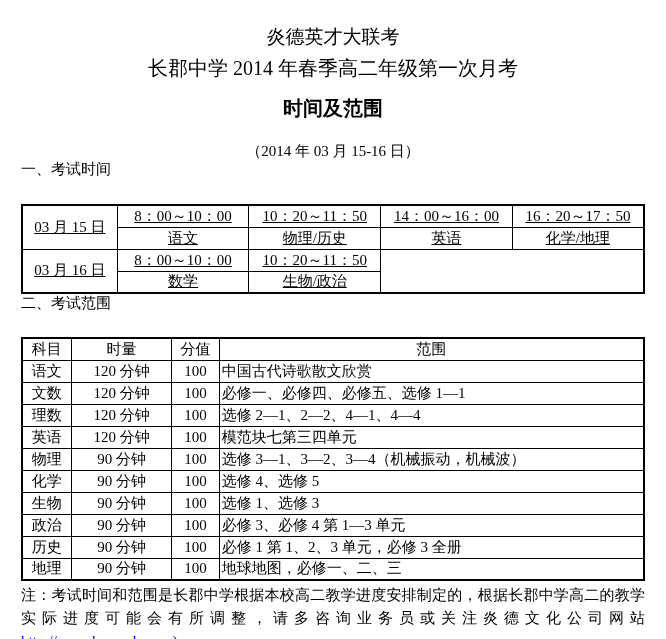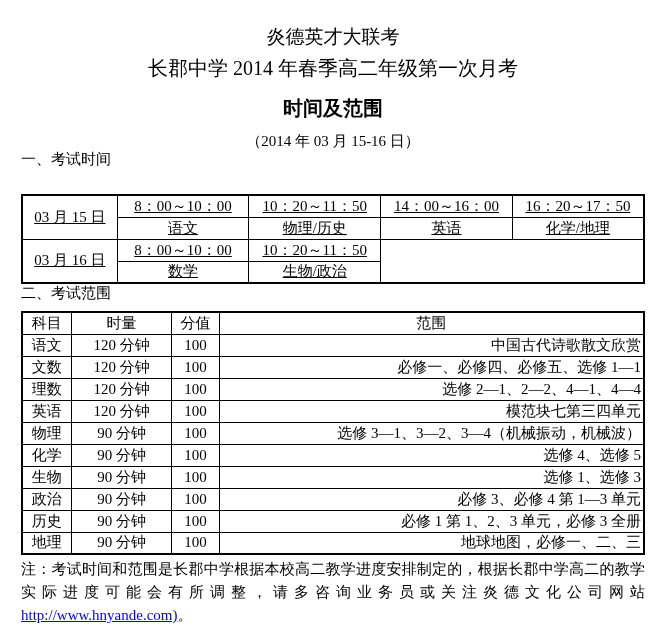--- a/index.html
+++ b/index.html
@@ -10,21 +10,21 @@
     font-family: "Liberation Serif", "DejaVu Serif", serif;
     color: #000000;
     overflow: hidden;
   }
   .page { padding: 0 21px; }
 
   .t-center { text-align: center; }
   .doc-title   { margin-top: 26px; font-size: 19px; line-height: 22px; font-weight: normal; }
   .doc-title2  { margin-top: 8px; font-size: 20px; line-height: 24px; font-weight: normal; }
   .doc-title3  { margin-top: 16px; font-size: 20px; line-height: 24px; font-weight: bold; }
-  .doc-date    { margin-top: 12px; font-size: 15px; line-height: 18px; }
+  .doc-date    { margin-top: 22px; font-size: 15px; line-height: 18px; }
 
   .sec-heading { font-size: 15px; line-height: 18px; font-weight: normal; }
 
   table {
     width: 100%;
     border-collapse: collapse;
     table-layout: fixed;
     font-size: 15px;
   }
   table, th, td { border: 1px solid #000000; }
@@ -35,26 +35,26 @@
     vertical-align: middle;
     font-weight: normal;
     padding: 0 2px;
     white-space: nowrap;
     overflow: hidden;
   }
   .tbl-schedule { margin-top: 26px; text-decoration: underline; }
   .tbl-schedule col.c-date { width: 15.3%; }
   .tbl-schedule col.c-slot { width: 21.175%; }
 
-  .tbl-scope { margin-top: 9px; }
+  .tbl-scope { margin-top: 25px; }
   .tbl-scope col.c-subject { width: 7.9%; }
   .tbl-scope col.c-duration { width: 16.2%; }
   .tbl-scope col.c-score { width: 7.6%; }
   .tbl-scope col.c-range { width: 68.3%; }
-  .tbl-scope td.cell-range { text-align: right; }
+  .tbl-scope td.cell-range { text-align: left; }
 
   .footnote {
     margin-top: 3px;
     font-size: 15px;
     line-height: 23px;
     text-align: justify;
   }
   .footnote a {
     color: #0000ee;
     text-decoration: underline;

